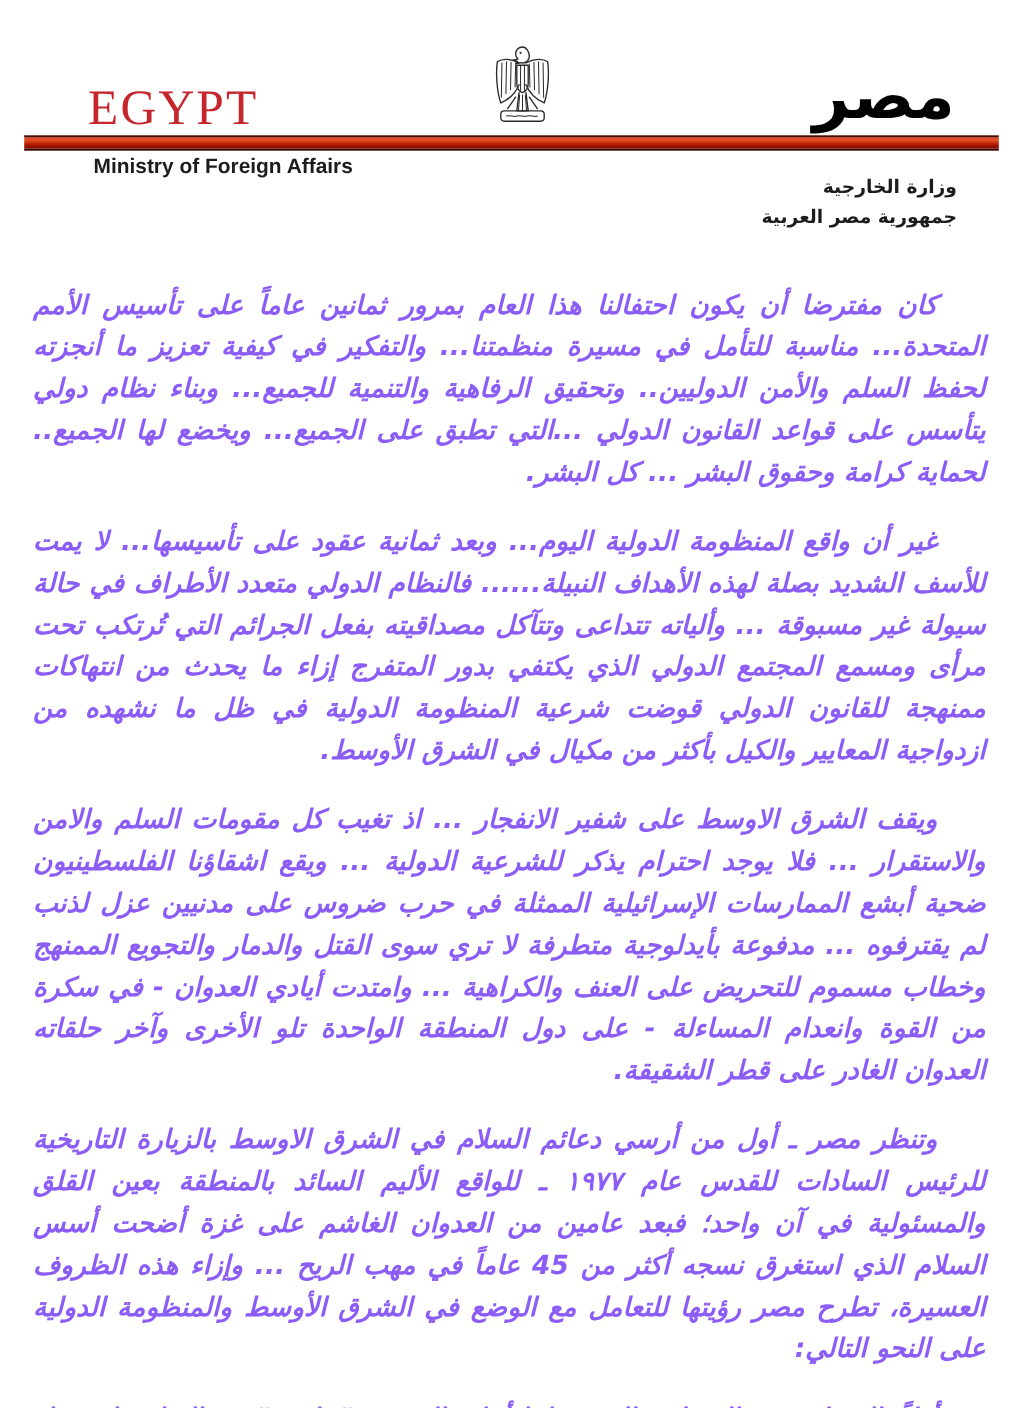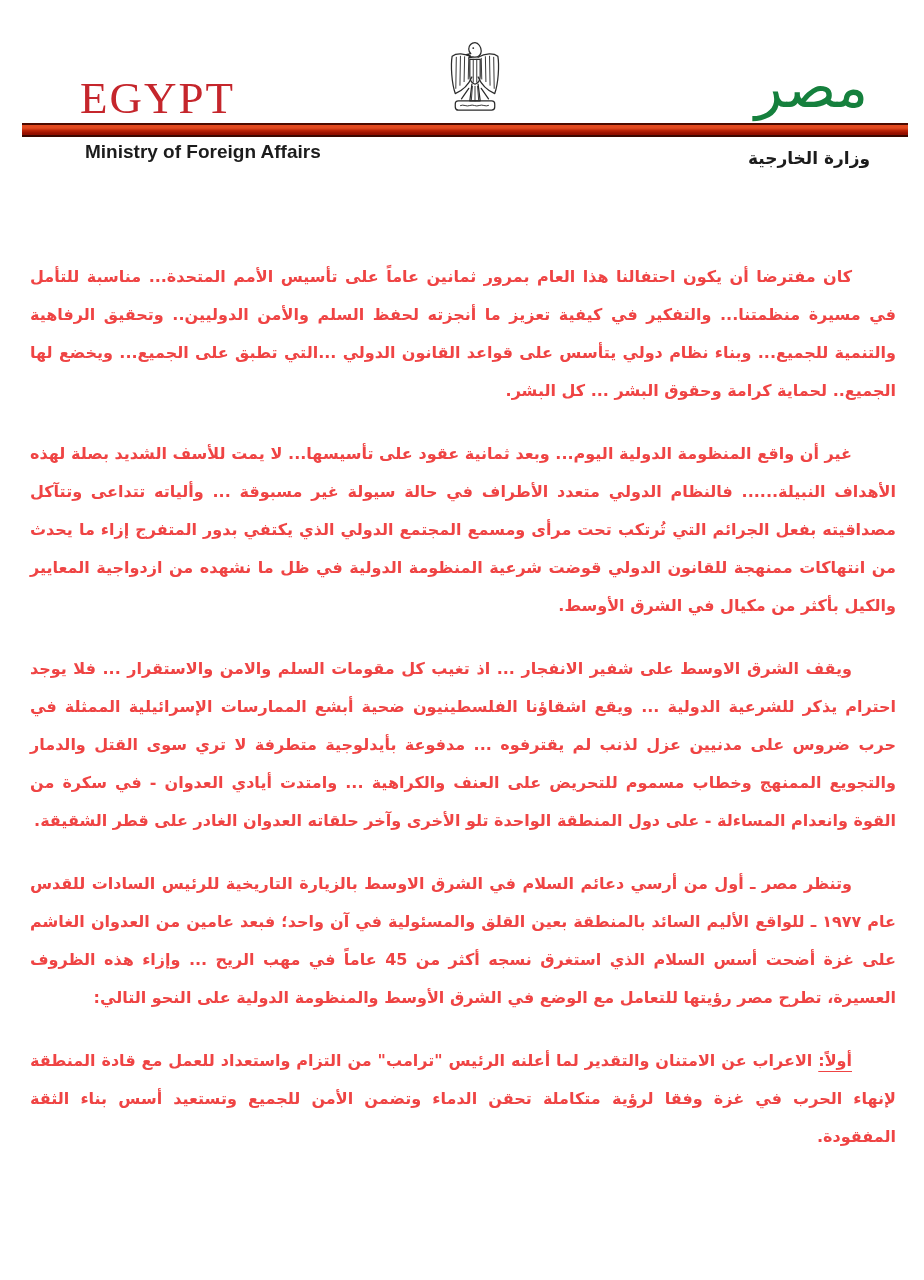--- a/index.html
+++ b/index.html
@@ -24,23 +24,23 @@
     line-height: 1;
   }
 
   .emblem-wrap { position: absolute; left: 448px; top: 40px; width: 54px; height: 76px; }
 
   .egypt-ar {
     position: absolute;
     right: 56px; top: 58px;
     direction: rtl;
     font-family: "DejaVu Sans", sans-serif;
-    font-weight: normal;
+    font-weight: bold;
     font-size: 58px;
-    color: #15803d;
+    color: #000000;
     line-height: 1;
   }
 
   .red-bar {
     position: absolute;
     left: 22px; right: 16px; top: 123px;
     height: 10px;
     background: linear-gradient(#e2491f 0%, #e2491f 30%, #bb2408 55%, #9a1100 80%, #8c0e00 100%);
     border-top: 2px solid #4d0a00;
     border-bottom: 2px solid #3c0700;
@@ -51,45 +51,46 @@
     left: 85px; top: 140px;
     font-family: "Liberation Sans", sans-serif;
     font-weight: 700;
     font-size: 19px;
     line-height: 24px;
     color: #1c1c1c;
   }
 
   .ministry-ar {
     position: absolute;
-    right: 54px; top: 144px;
+    right: 54px; top: 156px;
     direction: rtl;
     text-align: right;
     font-family: "DejaVu Sans", sans-serif;
     font-weight: bold;
     font-size: 17px;
     line-height: 28px;
     color: #1c1c1c;
   }
 
   
   .doc-body {
     padding: 46px 28px 0 30px;
   }
   .doc-body p {
     direction: rtl;
     unicode-bidi: embed;
     text-align: justify;
     font-family: "DejaVu Sans", sans-serif;
     font-weight: bold;
-    font-size: 16px;
+    font-size: 24px;
     line-height: 38px;
-    color: #ef4444;
+    color: #8b5cf6;
     margin: 0 0 25px 0;
     text-indent: 44px;
+    font-style: italic;
   }
   .lead-underline {
     text-decoration: underline;
     text-underline-offset: 5px;
   }
   svg .ln { fill: none; stroke: #2b2b2b; stroke-width: 1.2; stroke-linejoin: round; stroke-linecap: round; }
   svg .thin { stroke-width: 0.9; }
 </style>
 </head>
 <body>
@@ -127,20 +128,21 @@
     <div class="egypt-ar">مصر</div>
 
     <div class="red-bar"></div>
 
     <div class="ministry-en">
       <div>Ministry of Foreign Affairs</div>
     </div>
 
     <div class="ministry-ar">
       <div>وزارة الخارجية</div>
+      <div>جمهورية مصر العربية</div>
     </div>
 
   </header>
 
   <main class="doc-body">
     <p>كان مفترضا أن يكون احتفالنا هذا العام بمرور ثمانين عاماً على تأسيس الأمم المتحدة... مناسبة للتأمل في مسيرة منظمتنا... والتفكير في كيفية تعزيز ما أنجزته لحفظ السلم والأمن الدوليين.. وتحقيق الرفاهية والتنمية للجميع... وبناء نظام دولي يتأسس على قواعد القانون الدولي ...التي تطبق على الجميع... ويخضع لها الجميع.. لحماية كرامة وحقوق البشر ... كل البشر.</p>
     <p>غير أن واقع المنظومة الدولية اليوم... وبعد ثمانية عقود على تأسيسها... لا يمت للأسف الشديد بصلة لهذه الأهداف النبيلة...... فالنظام الدولي متعدد الأطراف في حالة سيولة غير مسبوقة ... وألياته تتداعى وتتآكل مصداقيته بفعل الجرائم التي تُرتكب تحت مرأى ومسمع المجتمع الدولي الذي يكتفي بدور المتفرج إزاء ما يحدث من انتهاكات ممنهجة للقانون الدولي قوضت شرعية المنظومة الدولية في ظل ما نشهده من ازدواجية المعايير والكيل بأكثر من مكيال في الشرق الأوسط.</p>
     <p>ويقف الشرق الاوسط على شفير الانفجار ... اذ تغيب كل مقومات السلم والامن والاستقرار ... فلا يوجد احترام يذكر للشرعية الدولية ... ويقع اشقاؤنا الفلسطينيون ضحية أبشع الممارسات الإسرائيلية الممثلة في حرب ضروس على مدنيين عزل لذنب لم يقترفوه ... مدفوعة بأيدلوجية متطرفة لا تري سوى القتل والدمار والتجويع الممنهج وخطاب مسموم للتحريض على العنف والكراهية ... وامتدت أيادي العدوان - في سكرة من القوة وانعدام المساءلة - على دول المنطقة الواحدة تلو الأخرى وآخر حلقاته العدوان الغادر على قطر الشقيقة.</p>
     <p>وتنظر مصر ـ أول من أرسي دعائم السلام في الشرق الاوسط بالزيارة التاريخية للرئيس السادات للقدس عام ١٩٧٧ ـ للواقع الأليم السائد بالمنطقة بعين القلق والمسئولية في آن واحد؛ فبعد عامين من العدوان الغاشم على غزة أضحت أسس السلام الذي استغرق نسجه أكثر من 45 عاماً في مهب الريح ... وإزاء هذه الظروف العسيرة، تطرح مصر رؤيتها للتعامل مع الوضع في الشرق الأوسط والمنظومة الدولية على النحو التالي:</p>
     <p><span class="lead-underline">أولاً:</span><span> الاعراب عن الامتنان والتقدير لما أعلنه الرئيس "ترامب" من التزام واستعداد للعمل مع قادة المنطقة لإنهاء الحرب في غزة وفقا لرؤية متكاملة تحقن الدماء وتضمن الأمن للجميع وتستعيد أسس بناء الثقة المفقودة.</span></p>

